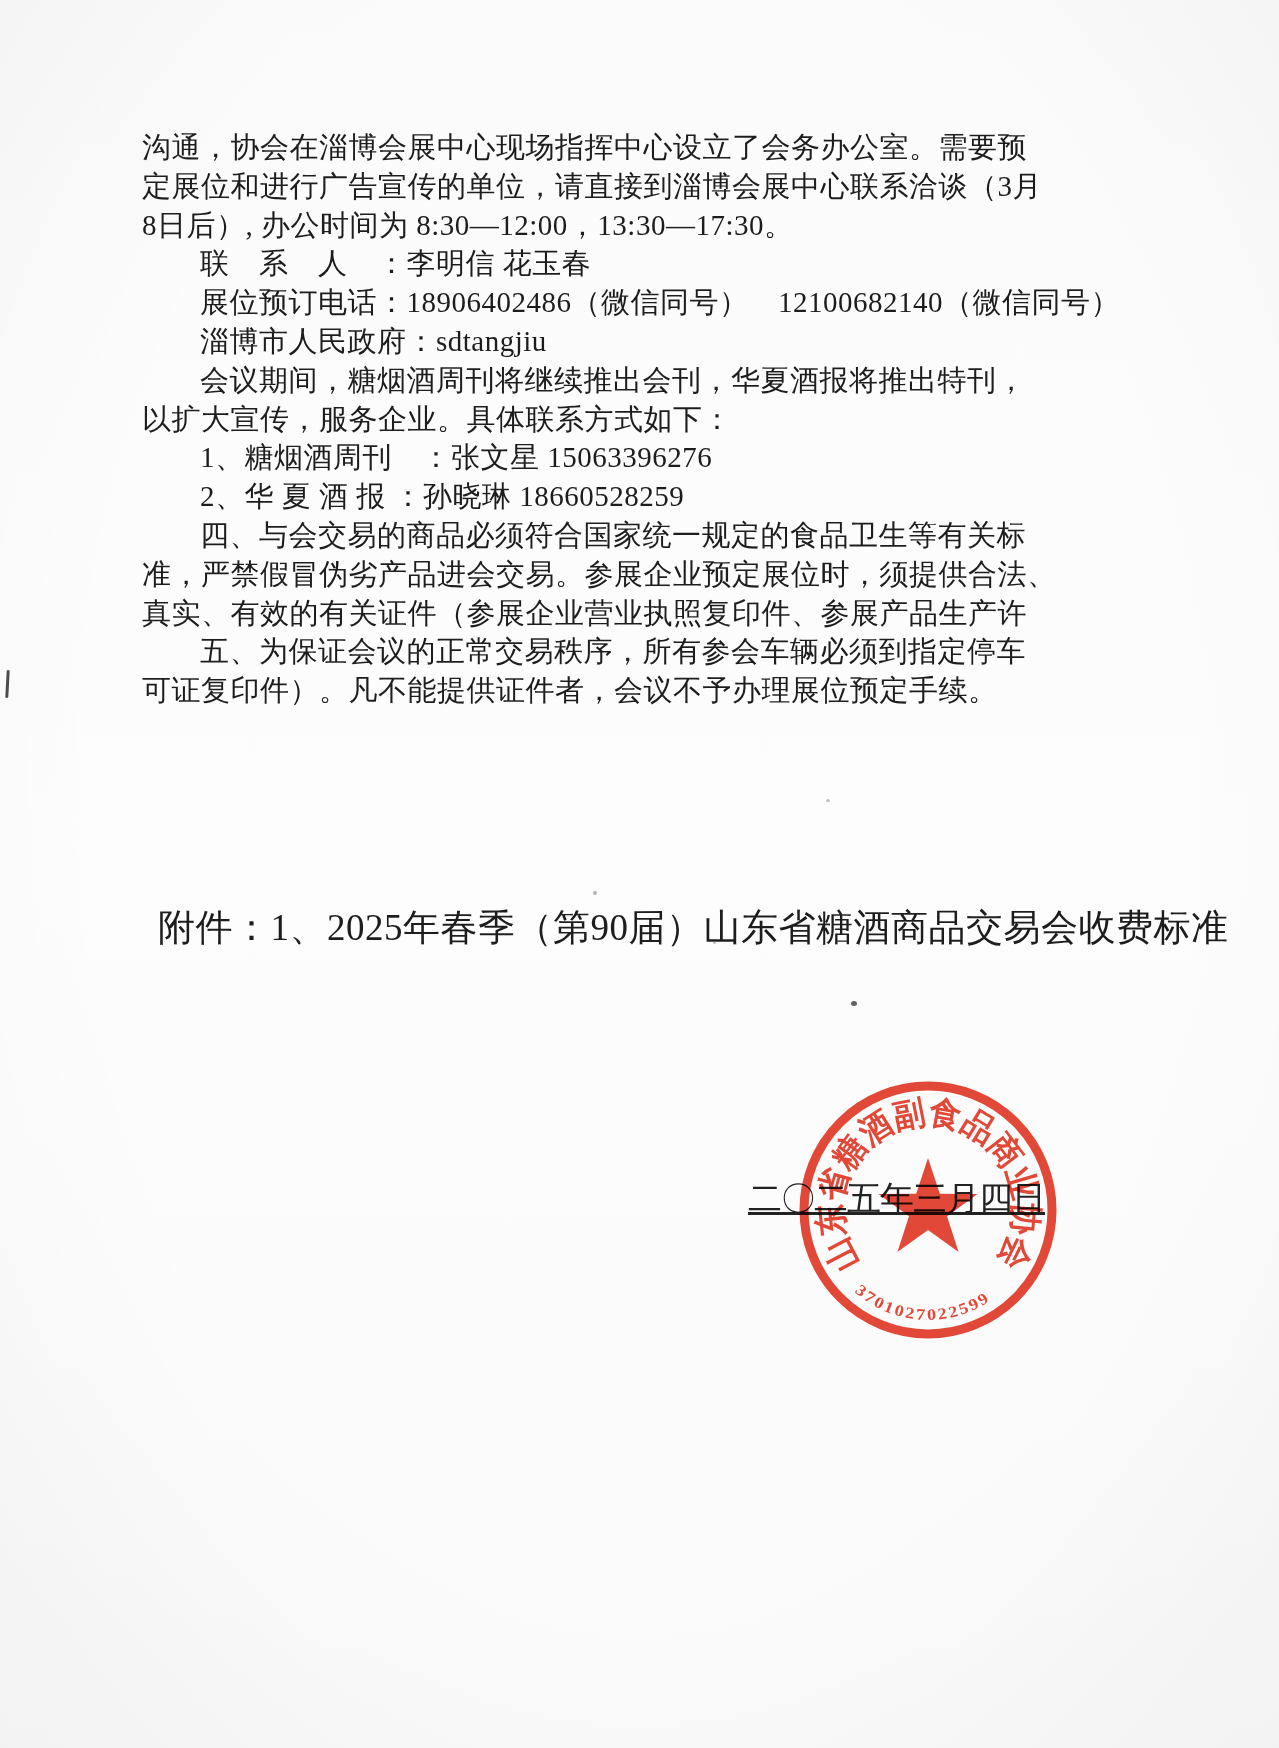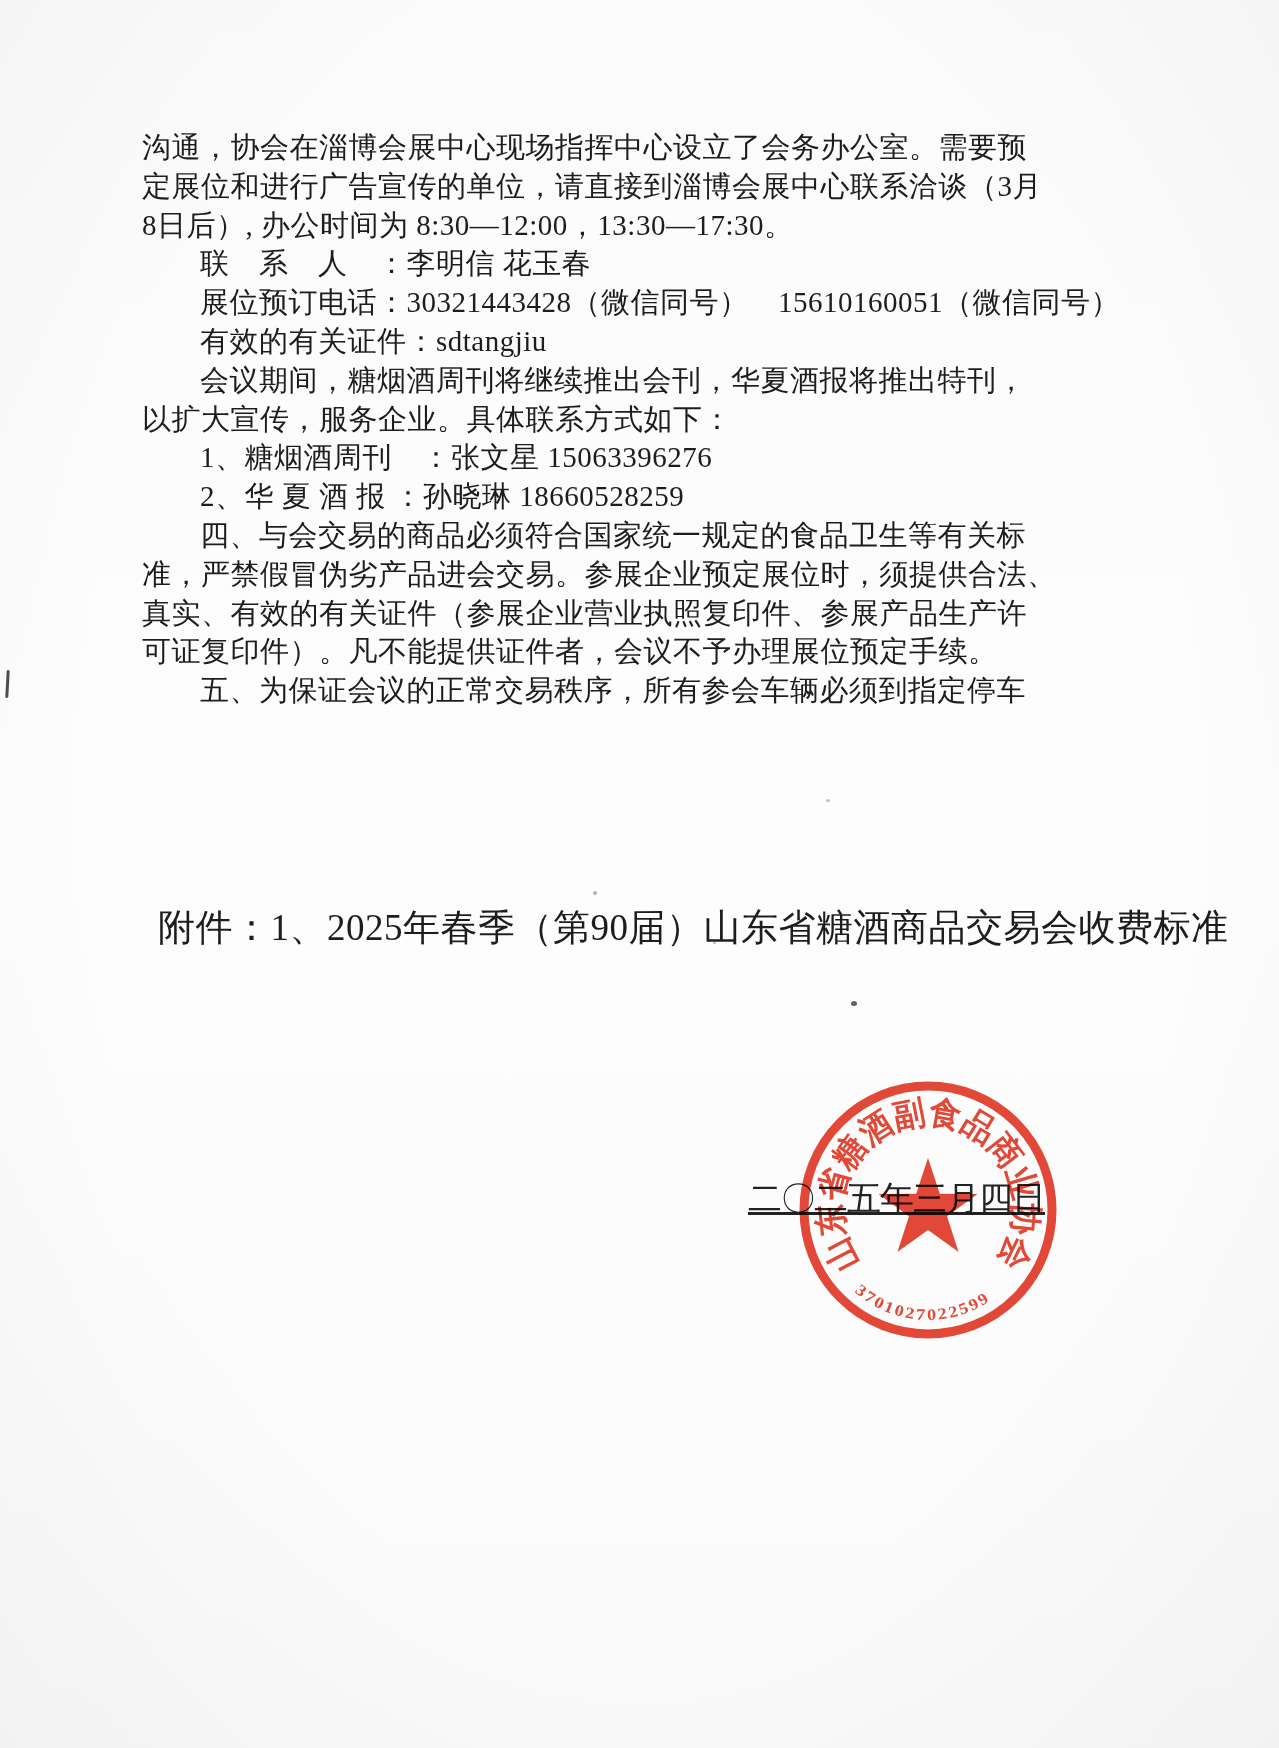--- a/index.html
+++ b/index.html
@@ -83,31 +83,31 @@
 </head>
 <body>
 
 <div class="page">
 
   <div class="body-text">
     <div class="line">沟通，协会在淄博会展中心现场指挥中心设立了会务办公室。需要预</div>
     <div class="line">定展位和进行广告宣传的单位，请直接到淄博会展中心联系洽谈（3月</div>
     <div class="line">8日后）, 办公时间为 8:30—12:00，13:30—17:30。</div>
     <div class="line ind">联　系　人　：李明信 花玉春</div>
-    <div class="line ind">展位预订电话：30321443428（微信同号）　15610160051（微信同号）</div>
-    <div class="line ind">有效的有关证件：sdtangjiu</div>
+    <div class="line ind">展位预订电话：18906402486（微信同号）　12100682140（微信同号）</div>
+    <div class="line ind">淄博市人民政府：sdtangjiu</div>
     <div class="line ind">会议期间，糖烟酒周刊将继续推出会刊，华夏酒报将推出特刊，</div>
     <div class="line">以扩大宣传，服务企业。具体联系方式如下：</div>
     <div class="line ind">1、糖烟酒周刊　：张文星 15063396276</div>
     <div class="line ind">2、华 夏 酒 报 ：孙晓琳 18660528259</div>
     <div class="line ind">四、与会交易的商品必须符合国家统一规定的食品卫生等有关标</div>
     <div class="line">准，严禁假冒伪劣产品进会交易。参展企业预定展位时，须提供合法、</div>
     <div class="line">真实、有效的有关证件（参展企业营业执照复印件、参展产品生产许</div>
+    <div class="line ind">五、为保证会议的正常交易秩序，所有参会车辆必须到指定停车</div>
     <div class="line">可证复印件）。凡不能提供证件者，会议不予办理展位预定手续。</div>
-    <div class="line ind">五、为保证会议的正常交易秩序，所有参会车辆必须到指定停车</div>
   </div>
 
   <div class="attachment">附件：1、2025年春季（第90届）山东省糖酒商品交易会收费标准</div>
 
   <div class="issue-date">二〇二五年三月四日</div>
 
   <svg class="seal" viewBox="0 0 280 280">
     <circle cx="140" cy="140" r="124" fill="none" stroke-width="9" stroke="#e2301c"></circle>
     <path id="sealTopArc" d="M 72.2 193 A 86 86 0 1 1 207.8 193" fill="none"></path>
     <path id="sealBottomArc" d="M 66.4 221.7 A 110 110 0 0 0 213.6 221.7" fill="none"></path>

